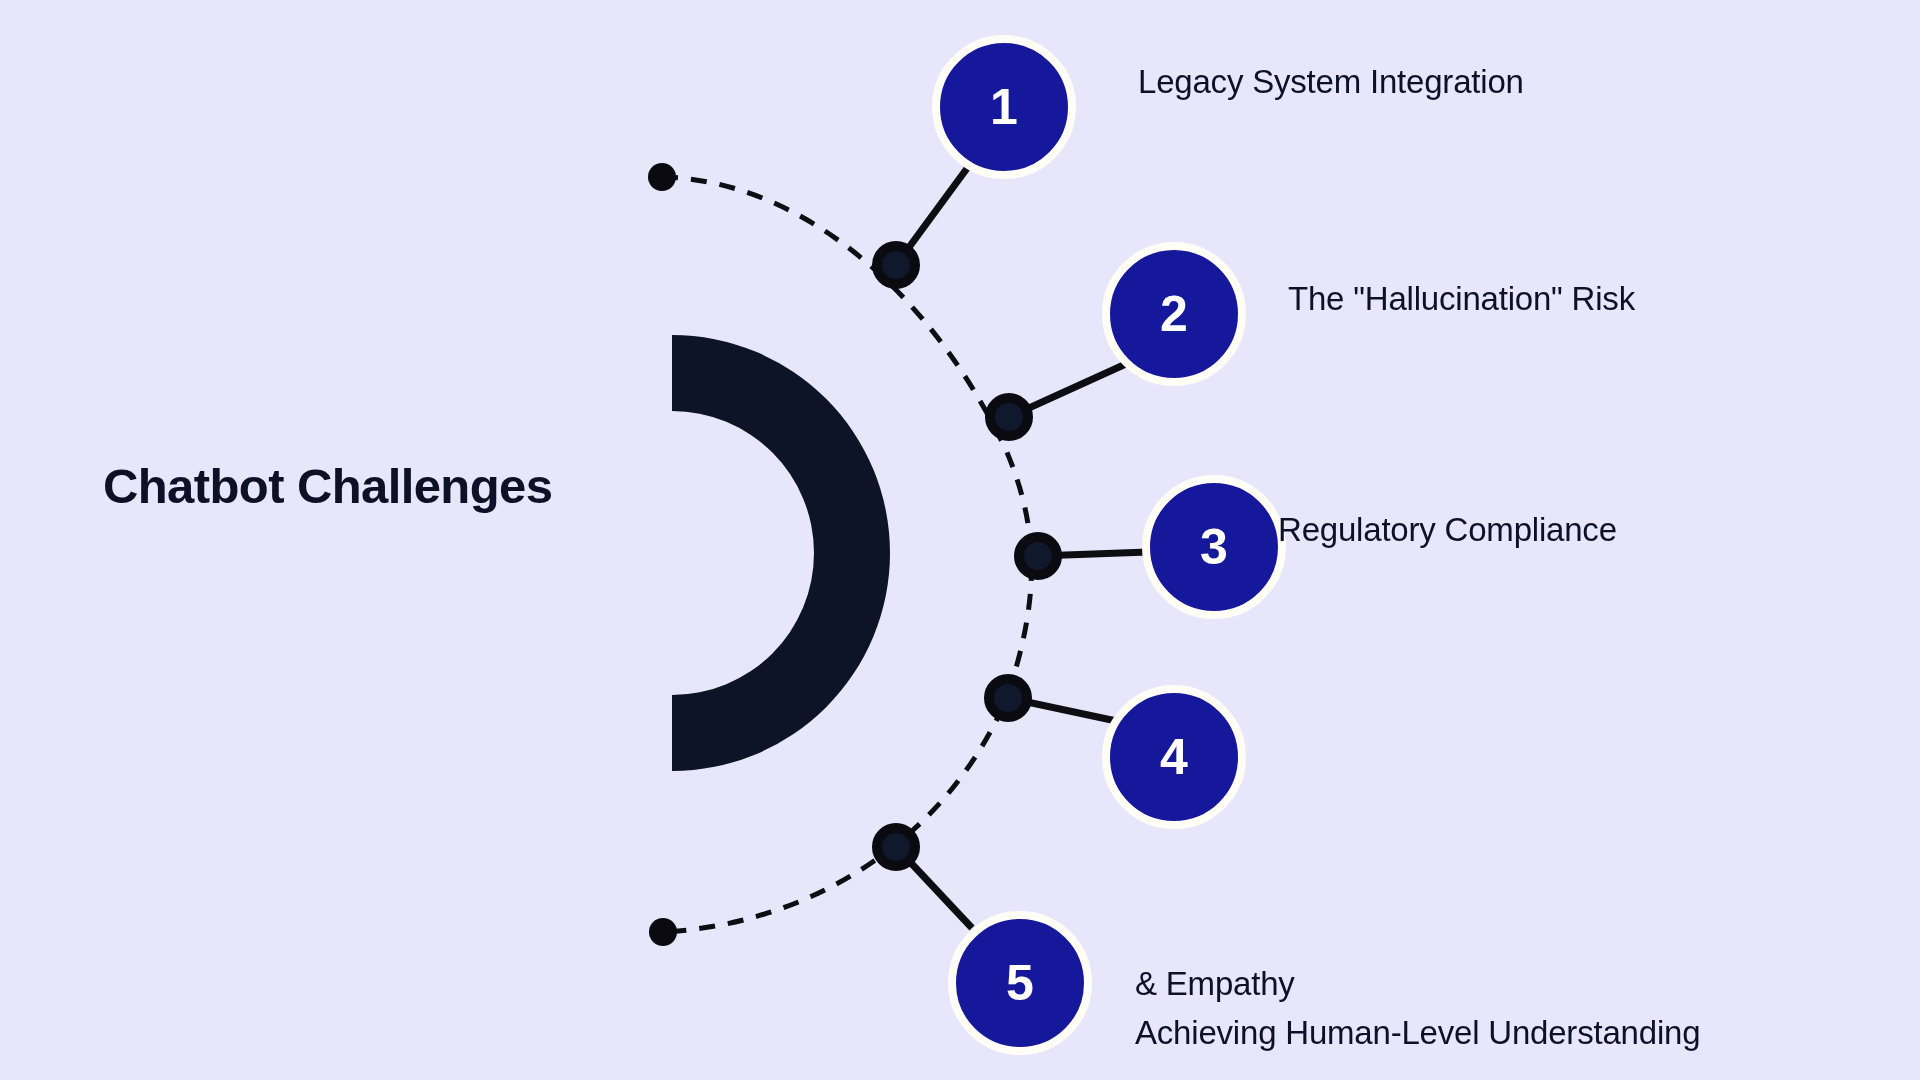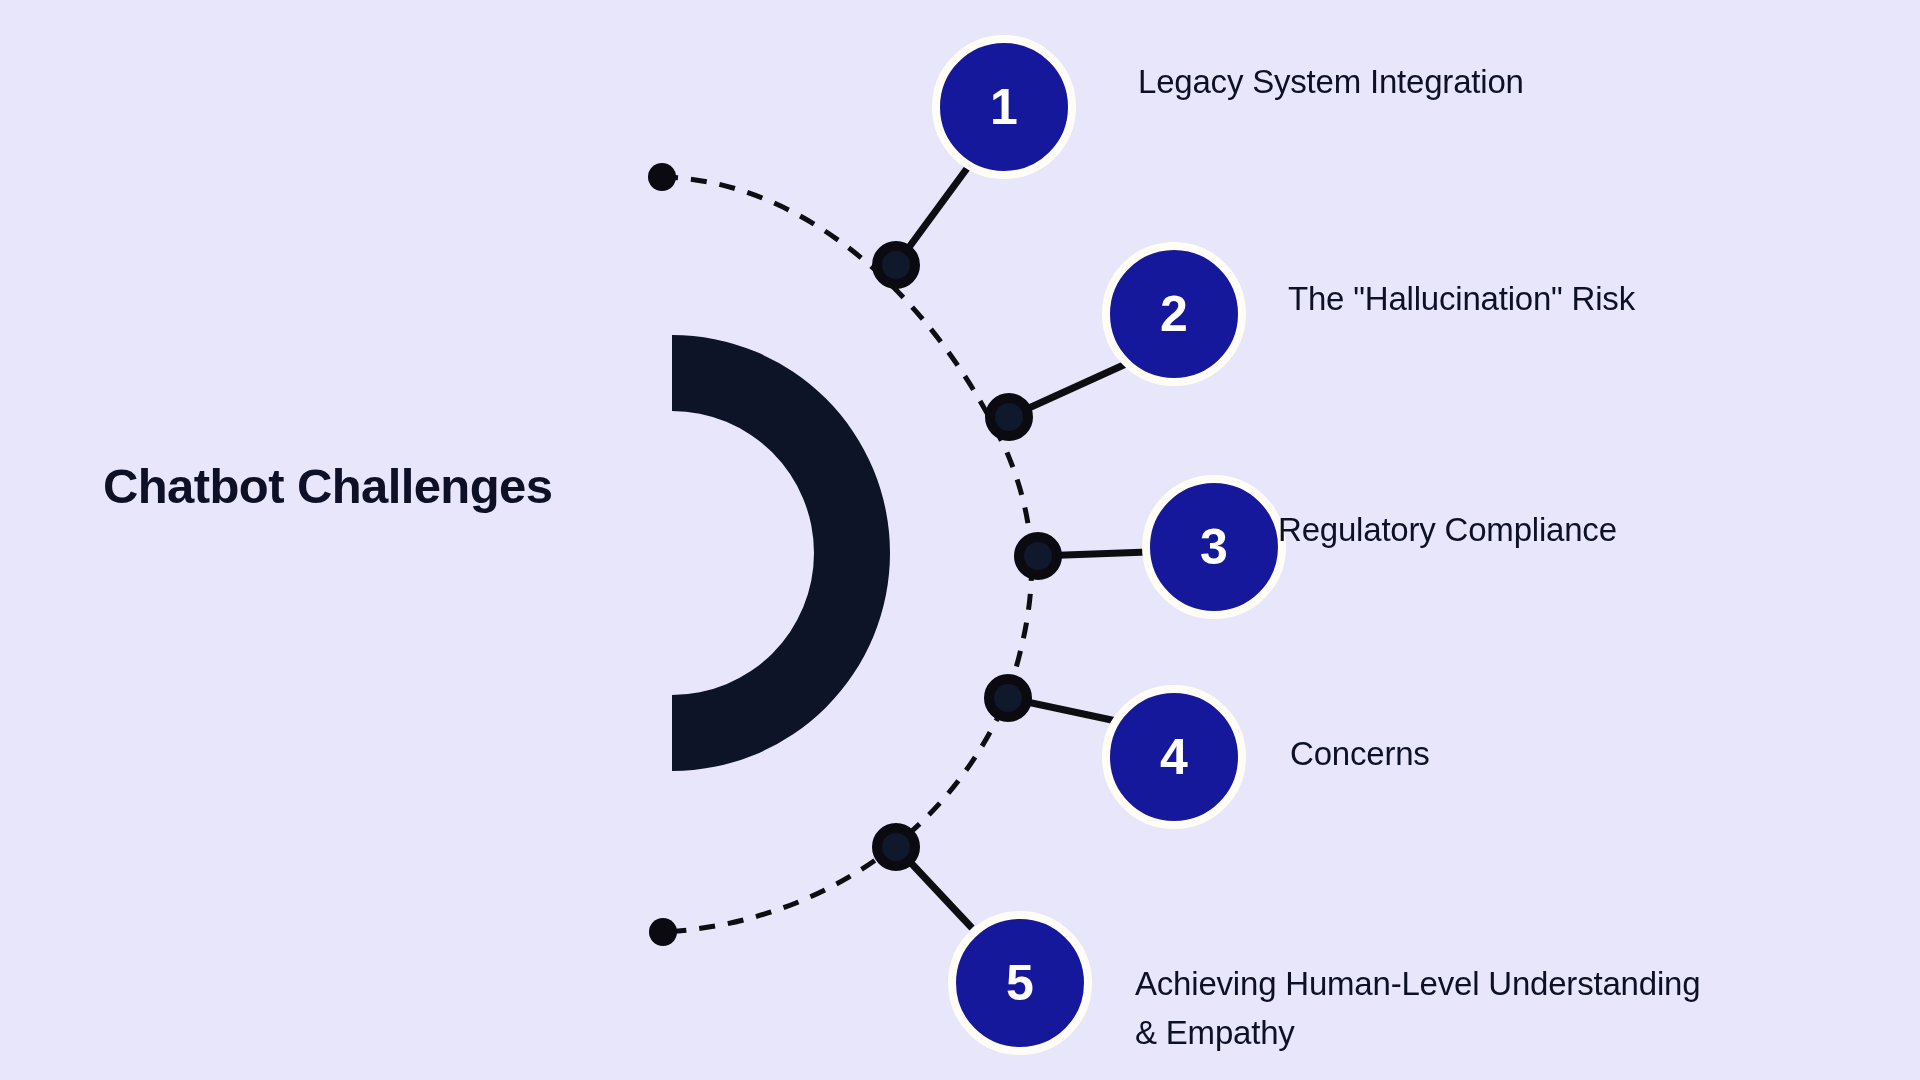--- a/index.html
+++ b/index.html
@@ -124,20 +124,19 @@
   <div class="item-label label-1">
     <div>Legacy System Integration</div>
   </div>
   <div class="item-label label-2">
     <div>The "Hallucination" Risk</div>
   </div>
   <div class="item-label label-3">
     <div>Regulatory Compliance</div>
   </div>
   <div class="item-label label-4">
-    <div>Concerns</div>
   </div>
   <div class="item-label label-5">
+    <div>&amp; Empathy</div>
     <div>Achieving Human-Level Understanding</div>
-    <div>&amp; Empathy</div>
   </div>
 
 </div>
 
 </body></html>

